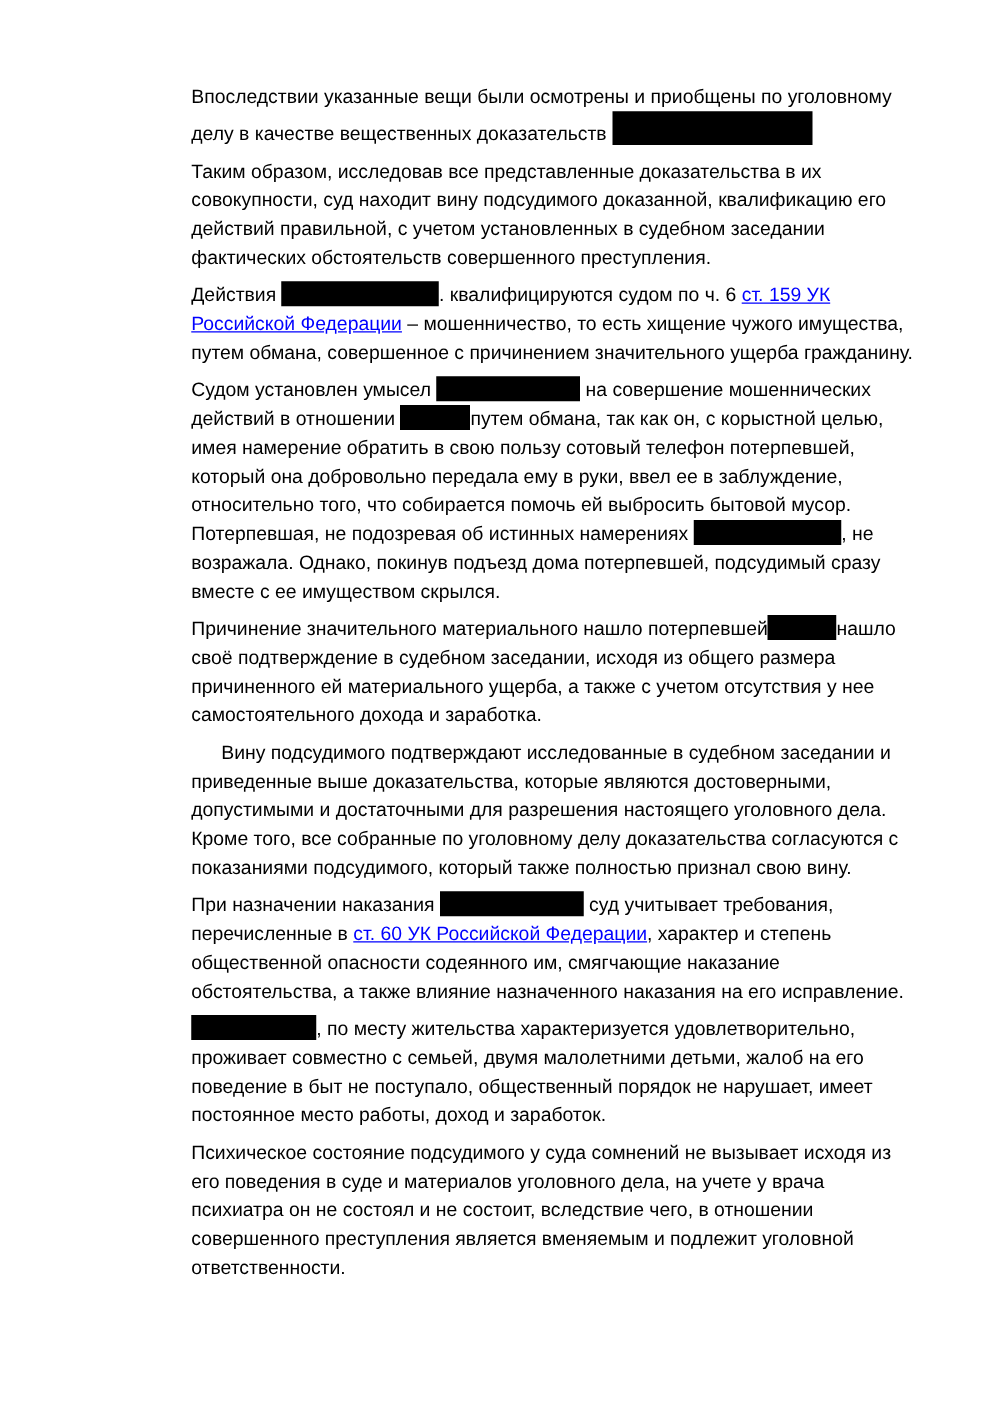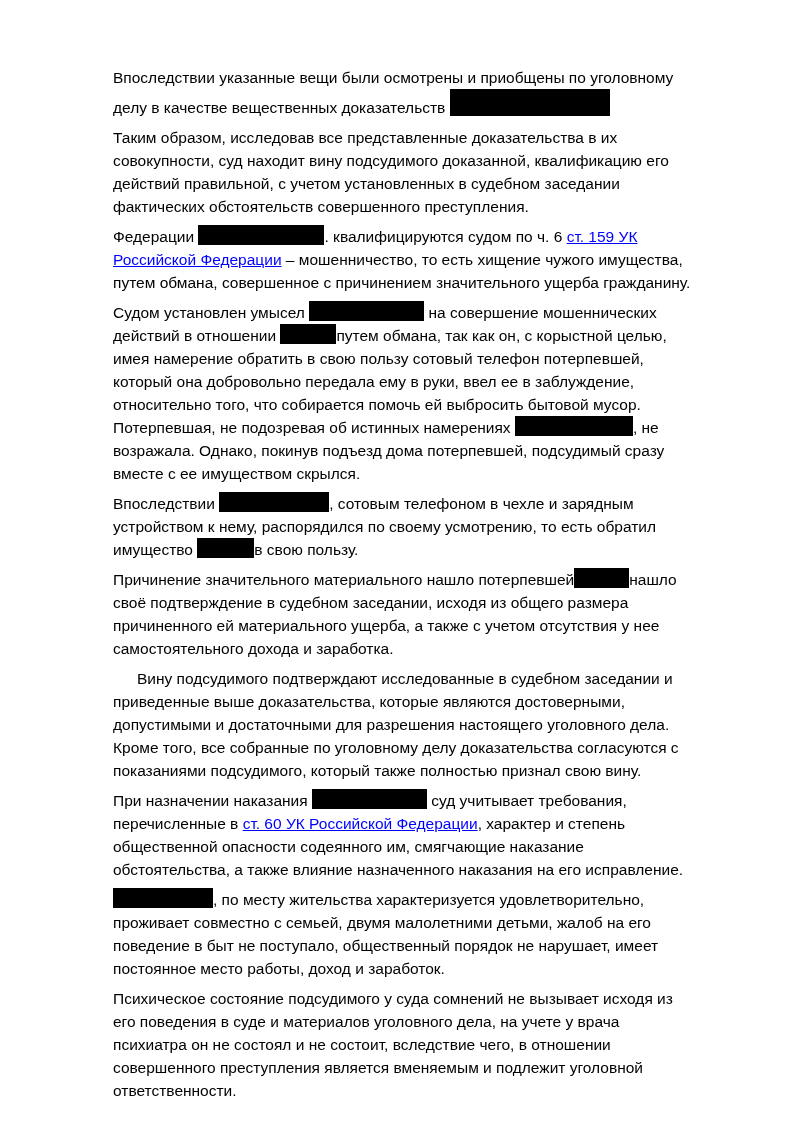--- a/index.html
+++ b/index.html
@@ -15,20 +15,21 @@
   .page {
     box-sizing: border-box;
     width: 747px;
     height: 1123px;
     padding: 66px 56px 40px 113px;
     background: #ffffff;
     font-family: "Liberation Sans", "DejaVu Sans", sans-serif;
     font-size: 15.5px;
     line-height: 23px;
     color: #000000;
+    margin-left: 40px;
   }
   p.para {
     margin: 0 0 7px 0;
     text-align: left;
   }
   p.para.indent {
     text-indent: 24px;
   }
   a.law-link {
     color: #0000FF;
@@ -41,21 +42,20 @@
     height: 20px;
     vertical-align: text-bottom;
   }
 </style>
 </head>
 <body>
 
 <div class="page">
     <p class="para"><span>Впоследствии указанные вещи были осмотрены и приобщены по уголовному делу в качестве вещественных доказательств </span><span class="redaction" style="width: 160px; height: 27px; background: rgb(0, 0, 0);"></span></p>
     <p class="para"><span>Таким образом, исследовав все представленные доказательства в их совокупности, суд находит вину подсудимого доказанной, квалификацию его действий правильной, с учетом установленных в судебном заседании фактических обстоятельств совершенного преступления.</span></p>
-    <p class="para"><span>Федерации </span><span class="redaction" style="width: 126px; height: 20px; background: rgb(0, 0, 0);"></span><span>. квалифицируются судом по ч. 6 </span><a href="#" class="law-link">ст. 159 УК Российской Федерации</a><span> – мошенничество, то есть хищение чужого имущества, путем обмана, совершенное с причинением значительного ущерба гражданину.</span></p>
+    <p class="para"><span>Действия </span><span class="redaction" style="width: 126px; height: 20px; background: rgb(0, 0, 0);"></span><span>. квалифицируются судом по ч. 6 </span><a href="#" class="law-link">ст. 159 УК Российской Федерации</a><span> – мошенничество, то есть хищение чужого имущества, путем обмана, совершенное с причинением значительного ущерба гражданину.</span></p>
     <p class="para"><span>Судом установлен умысел </span><span class="redaction" style="width: 115px; height: 20px; background: rgb(0, 0, 0);"></span><span> на совершение мошеннических действий в отношении </span><span class="redaction" style="width: 56px; height: 20px; background: rgb(0, 0, 0);"></span><span>путем обмана, так как он, с корыстной целью, имея намерение обратить в свою пользу сотовый телефон потерпевшей, который она добровольно передала ему в руки, ввел ее в заблуждение, относительно того, что собирается помочь ей выбросить бытовой мусор. Потерпевшая, не подозревая об истинных намерениях </span><span class="redaction" style="width: 118px; height: 20px; background: rgb(0, 0, 0);"></span><span>, не возражала. Однако, покинув подъезд дома потерпевшей, подсудимый сразу вместе с ее имуществом скрылся.</span></p>
-    <p class="para"><span>Впоследствии </span><span class="redaction" style="width: 110px; height: 20px; background: rgb(0, 0, 0);"></span><span>, сотовым телефоном в чехле и зарядным устройством к нему, распорядился по своему усмотрению, то есть обратил имущество </span><span class="redaction" style="width: 57px; height: 20px; background: rgb(0, 0, 0);"></span><span>в свою пользу.</span></p>
     <p class="para"><span>Причинение значительного материального нашло потерпевшей</span><span class="redaction" style="width: 55px; height: 20px; background: rgb(0, 0, 0);"></span><span>нашло своё подтверждение в судебном заседании, исходя из общего размера причиненного ей материального ущерба, а также с учетом отсутствия у нее самостоятельного дохода и заработка.</span></p>
     <p class="para indent"><span>Вину подсудимого подтверждают исследованные в судебном заседании и приведенные выше доказательства, которые являются достоверными, допустимыми и достаточными для разрешения настоящего уголовного дела. Кроме того, все собранные по уголовному делу доказательства согласуются с показаниями подсудимого, который также полностью признал свою вину.</span></p>
     <p class="para"><span>При назначении наказания </span><span class="redaction" style="width: 115px; height: 20px; background: rgb(0, 0, 0);"></span><span> суд учитывает требования, перечисленные в </span><a href="#" class="law-link">ст. 60 УК Российской Федерации</a><span>, характер и степень общественной опасности содеянного им, смягчающие наказание обстоятельства, а также влияние назначенного наказания на его исправление.</span></p>
     <p class="para"><span class="redaction" style="width: 100px; height: 20px; background: rgb(0, 0, 0);"></span><span>, по месту жительства характеризуется удовлетворительно, проживает совместно с семьей, двумя малолетними детьми, жалоб на его поведение в быт не поступало, общественный порядок не нарушает, имеет постоянное место работы, доход и заработок.</span></p>
     <p class="para"><span>Психическое состояние подсудимого у суда сомнений не вызывает исходя из его поведения в суде и материалов уголовного дела, на учете у врача психиатра он не состоял и не состоит, вследствие чего, в отношении совершенного преступления является вменяемым и подлежит уголовной ответственности.</span></p>
   </div>
 
 </body></html>

